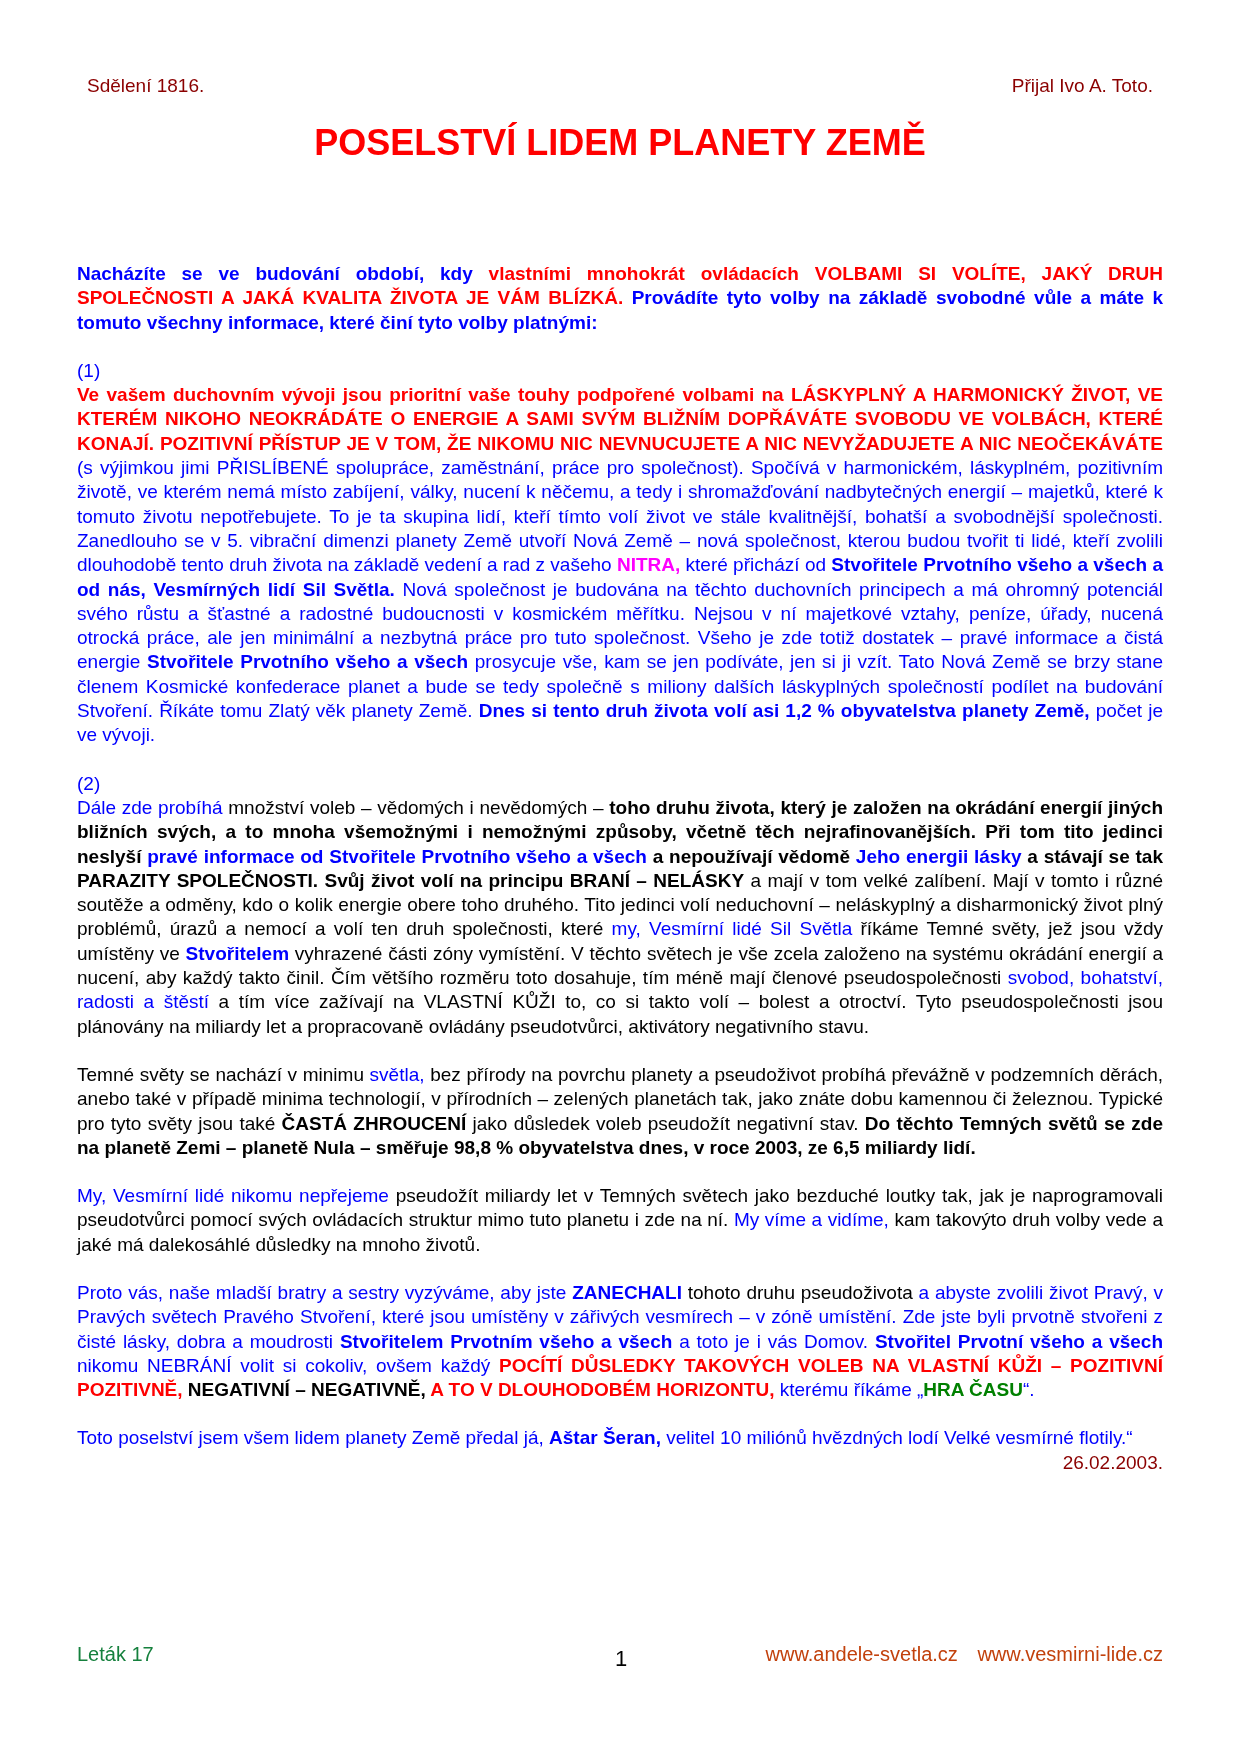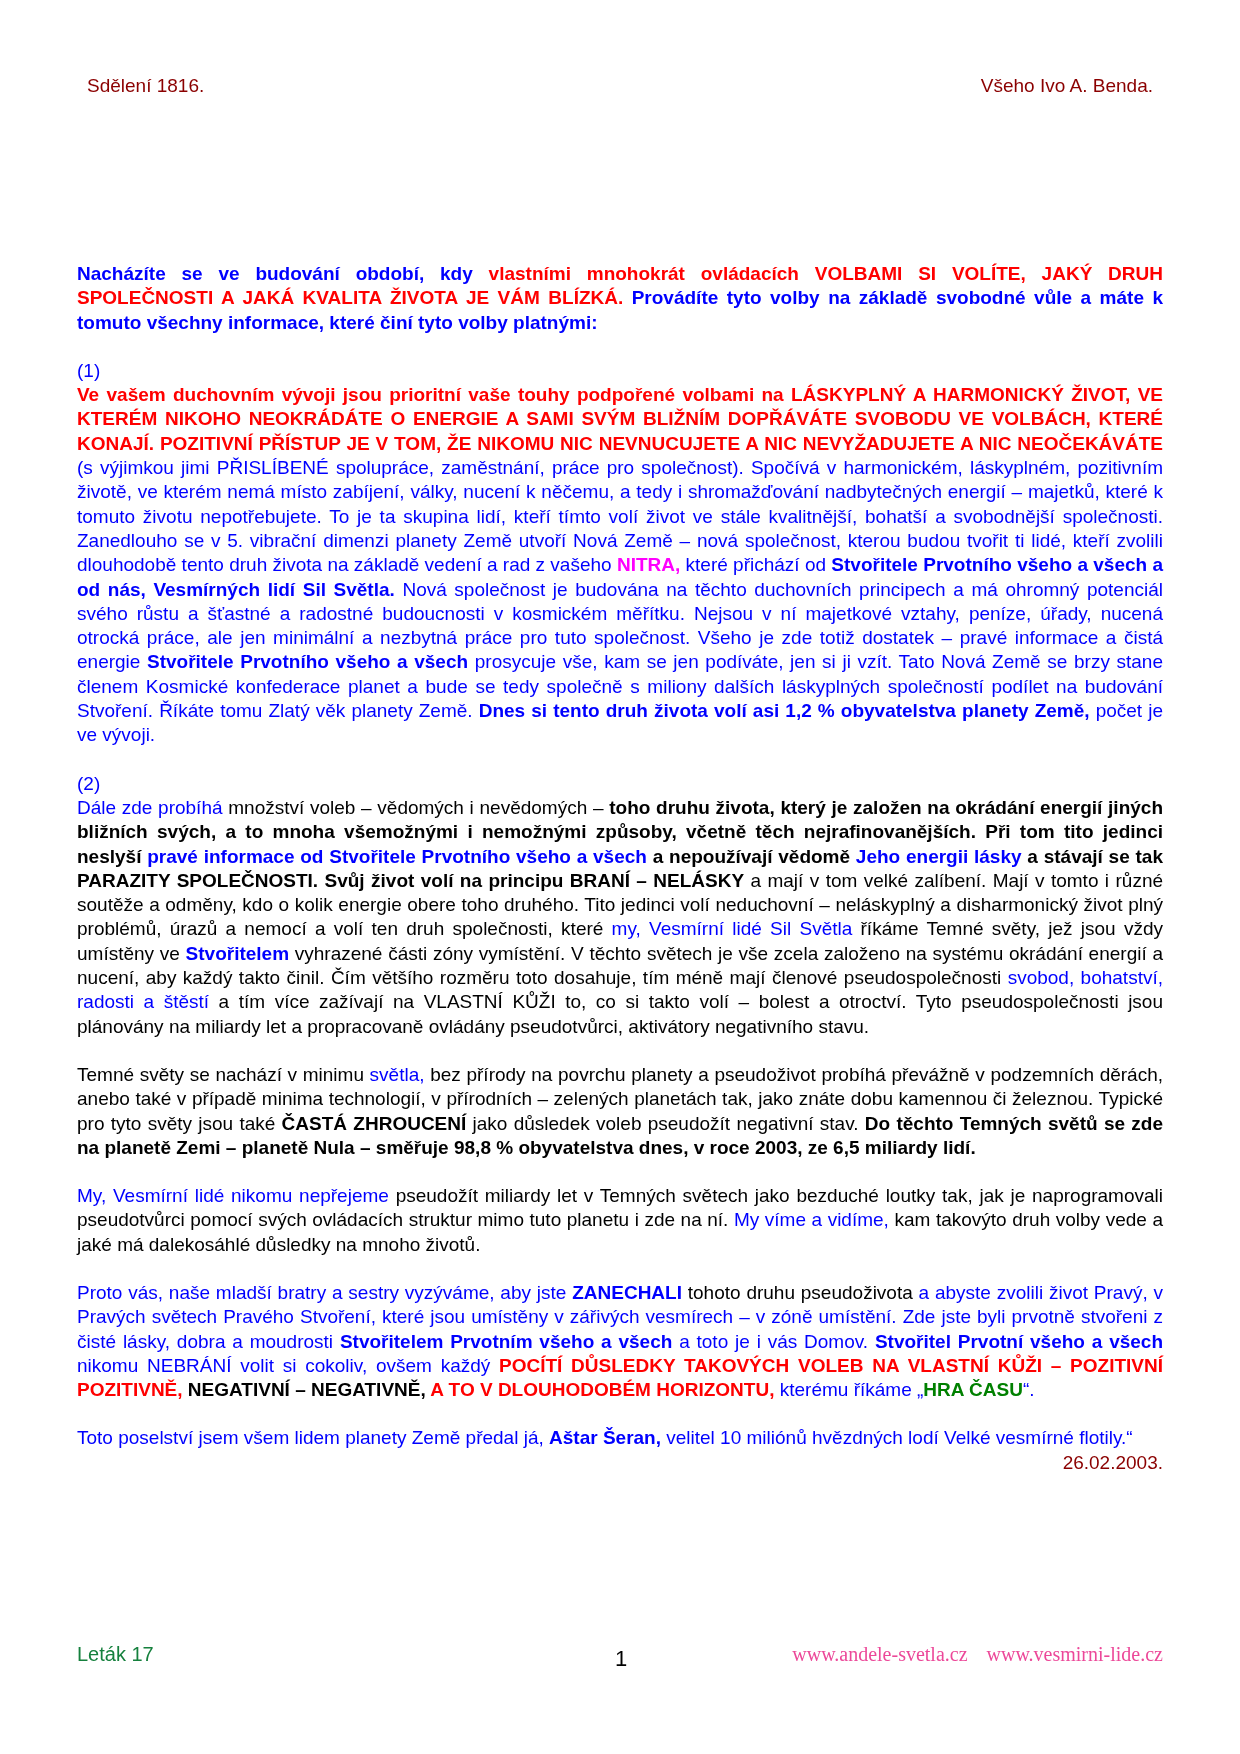--- a/index.html
+++ b/index.html
@@ -15,29 +15,30 @@
   .b { font-weight: bold; }
   .i { font-style: italic; }
   .blue { color: #0000ff; }
   .red { color: #ff0000; }
   .black { color: #000000; }
   .mag { color: #ff00ff; }
   .green { color: #008000; }
   .dred { color: #8b0000; }
   .footer-left { position: absolute; left: 77px; top: 1643px; font-size: 20px; color: #15803d; }
   .footer-num { position: absolute; left: 615px; top: 1646px; font-size: 22px; color: #000; }
-  .footer-links { position: absolute; right: 77px; top: 1643px; font-size: 20px; color: #ec4899; font-family: Liberation Serif, serif; }
+  .footer-links { position: absolute; right: 77px; top: 1643px; font-size: 20px; color: #c2410c; }
   .footer-links span { margin-left: 14px; }
 </style>
 </head>
 <body>
 
 <div class="page">
   <div class="hdr-left">Sdělení 1816.</div>
-  <div class="hdr-right">Všeho Ivo A. Benda.</div>
+  <div class="hdr-right">Přijal Ivo A. Toto.</div>
+  <div class="title">POSELSTVÍ LIDEM PLANETY ZEMĚ</div>
 
   <div class="body">
     <p><span class="blue b">Nacházíte se ve budování období, kdy </span><span class="red b">vlastními mnohokrát ovládacích </span><span class="red b">VOLBAMI SI VOLÍTE, JAKÝ DRUH SPOLEČNOSTI A JAKÁ KVALITA ŽIVOTA JE VÁM BLÍZKÁ.</span><span class="blue b"> Provádíte tyto volby na základě svobodné vůle a máte k tomuto všechny informace, které činí tyto volby platnými:</span></p>
     <div class="gap"></div>
     <p class="blue">(1)</p>
     <p><span class="red b">Ve vašem duchovním vývoji jsou prioritní vaše touhy podpořené volbami na LÁSKYPLNÝ A HARMONICKÝ ŽIVOT, VE KTERÉM NIKOHO NEOKRÁDÁTE O ENERGIE A SAMI SVÝM BLIŽNÍM DOPŘÁVÁTE SVOBODU VE VOLBÁCH, KTERÉ KONAJÍ. POZITIVNÍ PŘÍSTUP JE V TOM, ŽE NIKOMU NIC NEVNUCUJETE A NIC NEVYŽADUJETE A NIC NEOČEKÁVÁTE</span><span class="blue"> (s výjimkou jimi PŘISLÍBENÉ spolupráce, zaměstnání, práce pro společnost). Spočívá v harmonickém, láskyplném, pozitivním životě, ve kterém nemá místo zabíjení, války, nucení k něčemu, a tedy i shromažďování nadbytečných energií – majetků, které k tomuto životu nepotřebujete. To je ta skupina lidí, kteří tímto volí život ve stále kvalitnější, bohatší a svobodnější společnosti. Zanedlouho se v 5. vibrační dimenzi planety Země utvoří Nová Země – nová společnost, kterou budou tvořit ti lidé, kteří zvolili dlouhodobě tento druh života na základě vedení a rad z vašeho </span><span class="mag b">NITRA,</span><span class="blue"> které přichází od </span><span class="blue b">Stvořitele Prvotního všeho a všech a od nás, Vesmírných lidí Sil Světla.</span><span class="blue"> Nová společnost je budována na těchto duchovních principech a má ohromný potenciál svého růstu a šťastné a radostné budoucnosti v kosmickém měřítku. Nejsou v ní majetkové vztahy, peníze, úřady, nucená otrocká práce, ale jen minimální a nezbytná práce pro tuto společnost. Všeho je zde totiž dostatek – pravé informace a čistá energie </span><span class="blue b">Stvořitele Prvotního všeho a všech</span><span class="blue"> prosycuje vše, kam se jen podíváte, jen si ji vzít. Tato Nová Země se brzy stane členem Kosmické konfederace planet a bude se tedy společně s miliony dalších láskyplných společností podílet na budování Stvoření. Říkáte tomu Zlatý věk planety Země. </span><span class="blue b">Dnes si tento druh života volí asi 1,2 % obyvatelstva planety Země,</span><span class="blue"> počet je ve vývoji.</span></p>
     <div class="gap"></div>
     <p class="blue">(2)</p>
     <p><span class="blue">Dále zde probíhá</span><span class="black"> množství voleb – vědomých i nevědomých – </span><span class="black b">toho druhu života, který je založen na okrádání energií jiných bližních svých, a to mnoha všemožnými i nemožnými způsoby, včetně těch nejrafinovanějších. Při tom tito jedinci neslyší </span><span class="blue b">pravé informace od Stvořitele Prvotního všeho a všech</span><span class="black b"> a nepoužívají vědomě </span><span class="blue b">Jeho energii lásky</span><span class="black b"> a stávají se tak PARAZITY SPOLEČNOSTI. Svůj život volí na principu BRANÍ – NELÁSKY</span><span class="black"> a mají v tom velké zalíbení. Mají v tomto i různé soutěže a odměny, kdo o kolik energie obere toho druhého. Tito jedinci volí neduchovní – neláskyplný a disharmonický život plný problémů, úrazů a nemocí a volí ten druh společnosti, které </span><span class="blue">my, Vesmírní lidé Sil Světla</span><span class="black"> říkáme Temné světy, jež jsou vždy umístěny ve </span><span class="blue b">Stvořitelem</span><span class="black"> vyhrazené části zóny vymístění. V těchto světech je vše zcela založeno na systému okrádání energií a nucení, aby každý takto činil. Čím většího rozměru toto dosahuje, tím méně mají členové pseudospolečnosti </span><span class="blue">svobod, bohatství, radosti a štěstí</span><span class="black"> a tím více zažívají na VLASTNÍ KŮŽI to, co si takto volí – bolest a otroctví. Tyto pseudospolečnosti jsou plánovány na miliardy let a propracovaně ovládány pseudotvůrci, aktivátory negativního stavu.</span></p>
     <div class="gap"></div>

